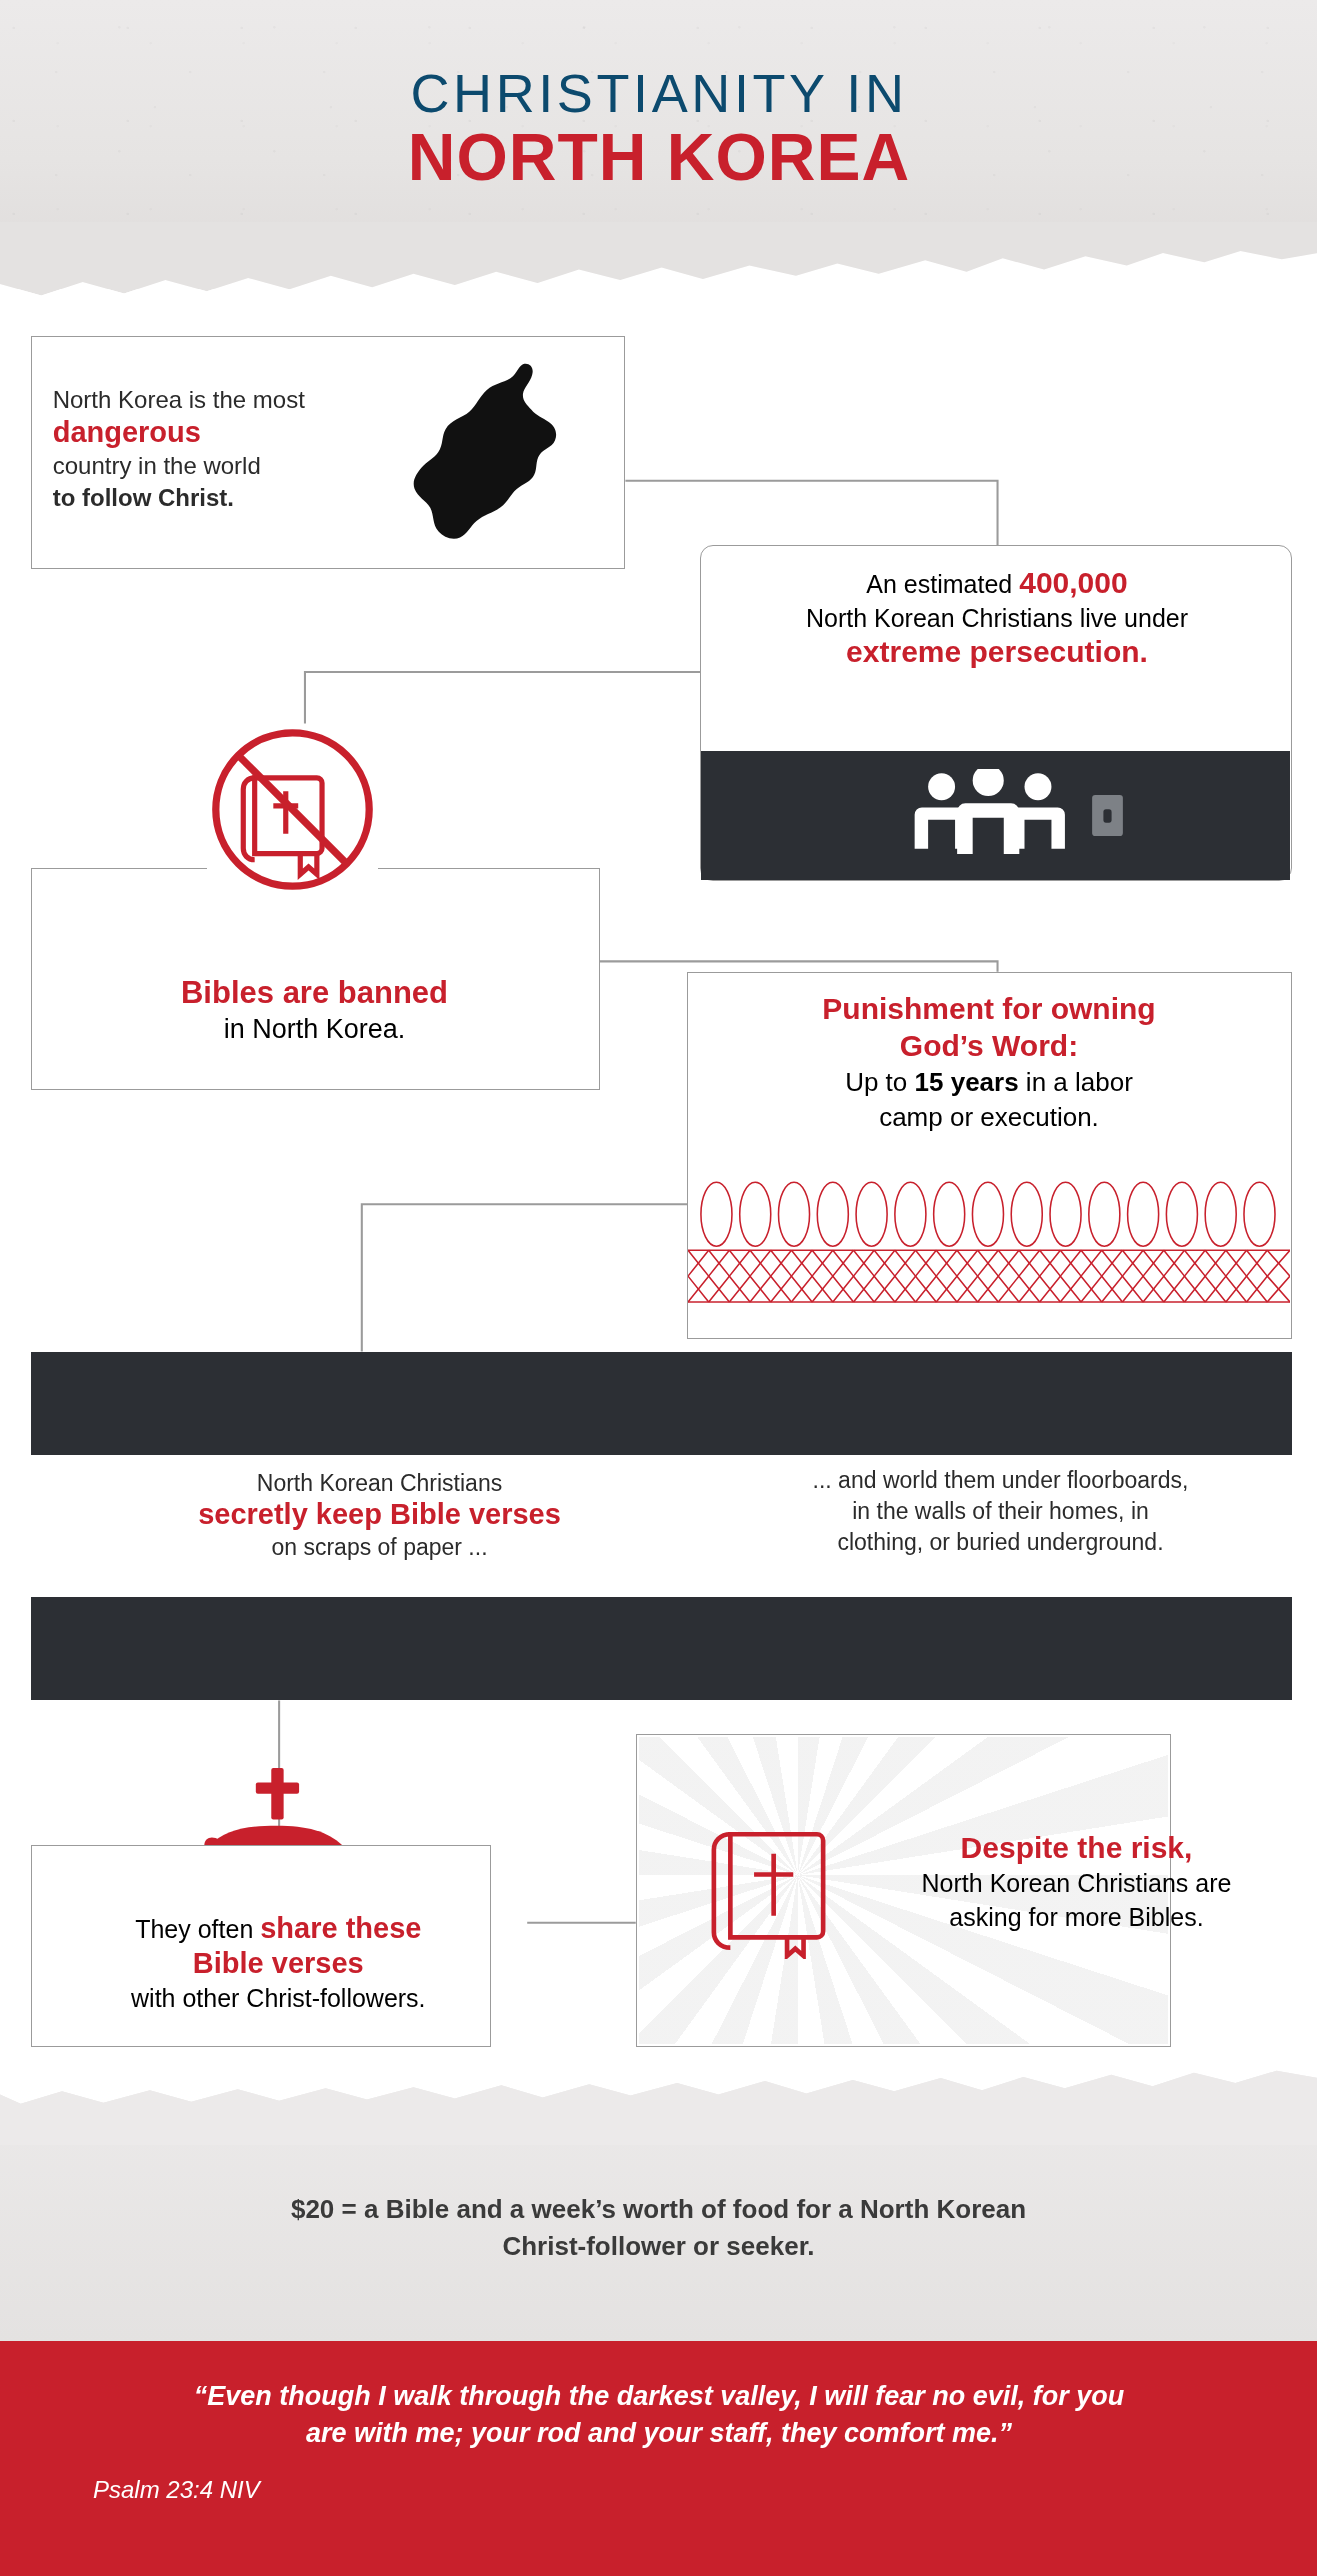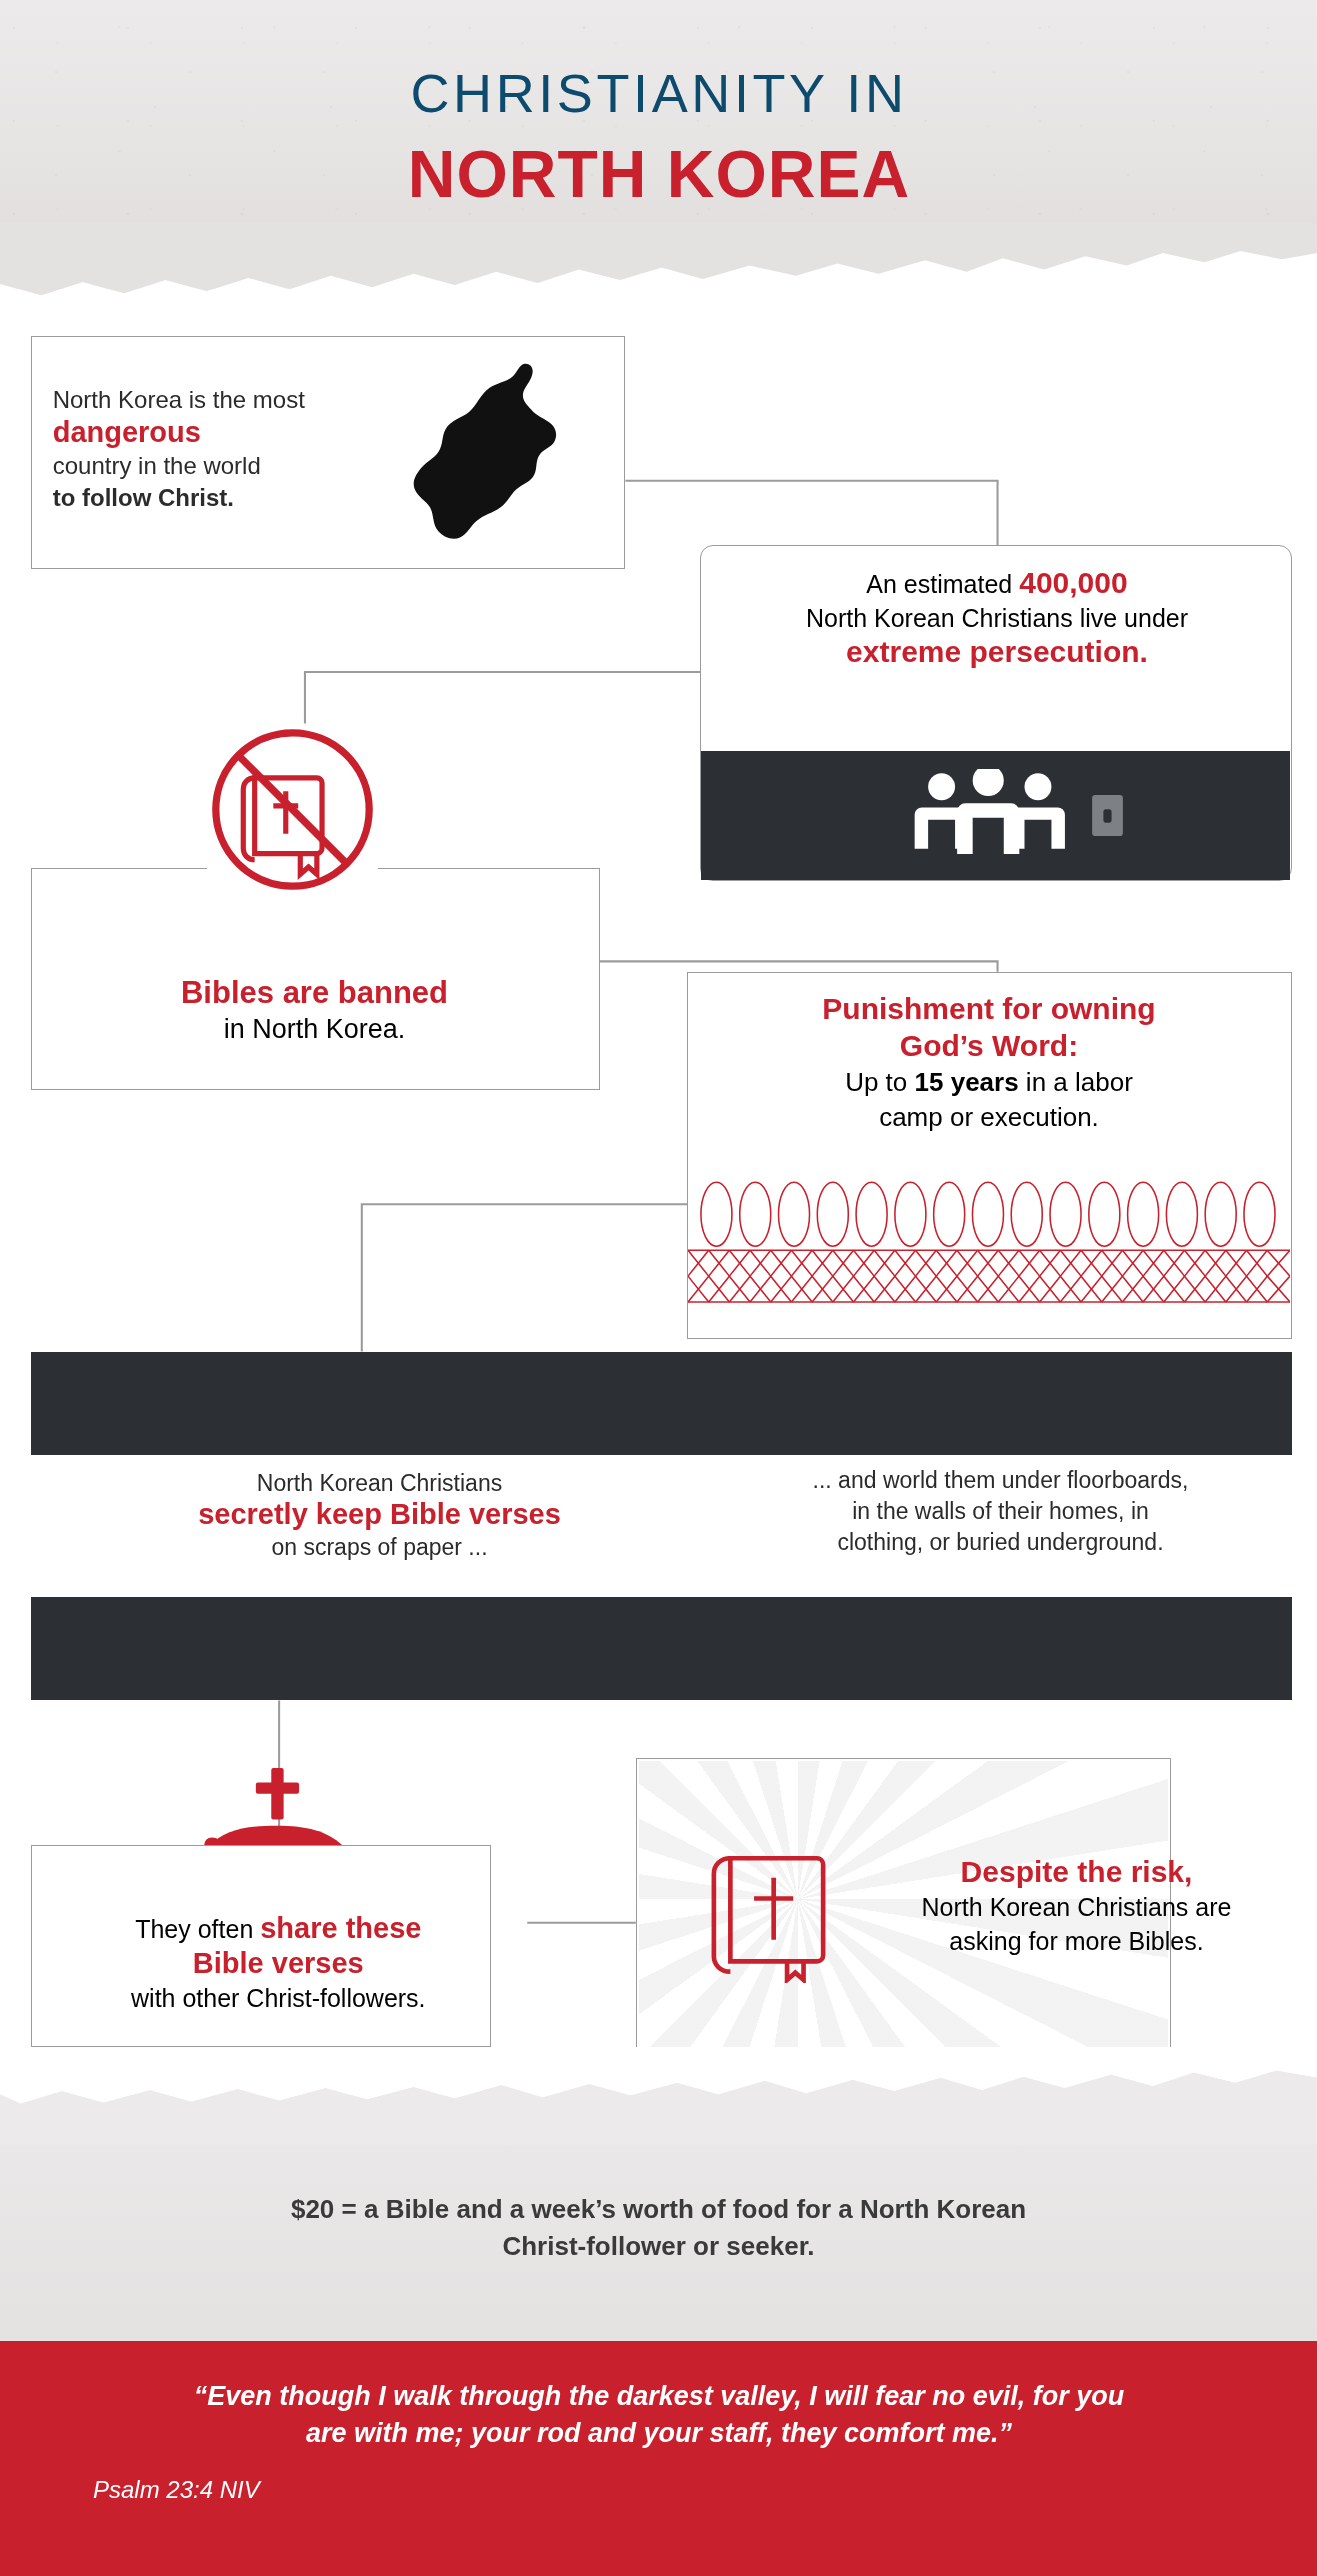--- a/index.html
+++ b/index.html
@@ -44,21 +44,21 @@
     left: 0; top: 62px;
     width: 1318px;
     text-align: center;
     font-size: 54px;
     letter-spacing: 3.6px;
     font-weight: 400;
     color: #0c4a6e;
   }
   .title-2 {
     position: absolute;
-    left: 0; top: 136px;
+    left: 0; top: 119px;
     width: 1318px;
     text-align: center;
     font-size: 66px;
     letter-spacing: 1px;
     font-weight: 800;
     color: #c8202c;
   }
   
   .torn-top {
     position: absolute;
@@ -141,21 +141,21 @@
 
   
   #box5 { left: 31px; top: 1845px; width: 460px; height: 202px; }
   #box5 .txt {
     position: absolute; left: 10.3px; top: 65px; width: 472px;
     text-align: center; font-size: 25px; line-height: 34px;
   }
   #hand-icon { position: absolute; left: 204px; top: 1768px; width: 150px; height: 103px; }
 
   
-  #box6 { left: 636px; top: 1734px; width: 535px; height: 313px; margin-top: 24px; }
+  #box6 { left: 636px; top: 1734px; width: 535px; height: 313px; }
   #box6 .rays {
     position: absolute; inset: 1.6px;
     background:
       repeating-conic-gradient(from 0deg at 30% 45%,
         #f2f2f2 0deg 9deg, #ffffff 9deg 18deg);
     opacity: .95;
   }
   #box6 .bible { position: absolute; left: 59px; top: 90px; width: 145px; height: 134px; }
   #box6 .txt {
     position: absolute; left: 243px; top: 96px; width: 393px;

